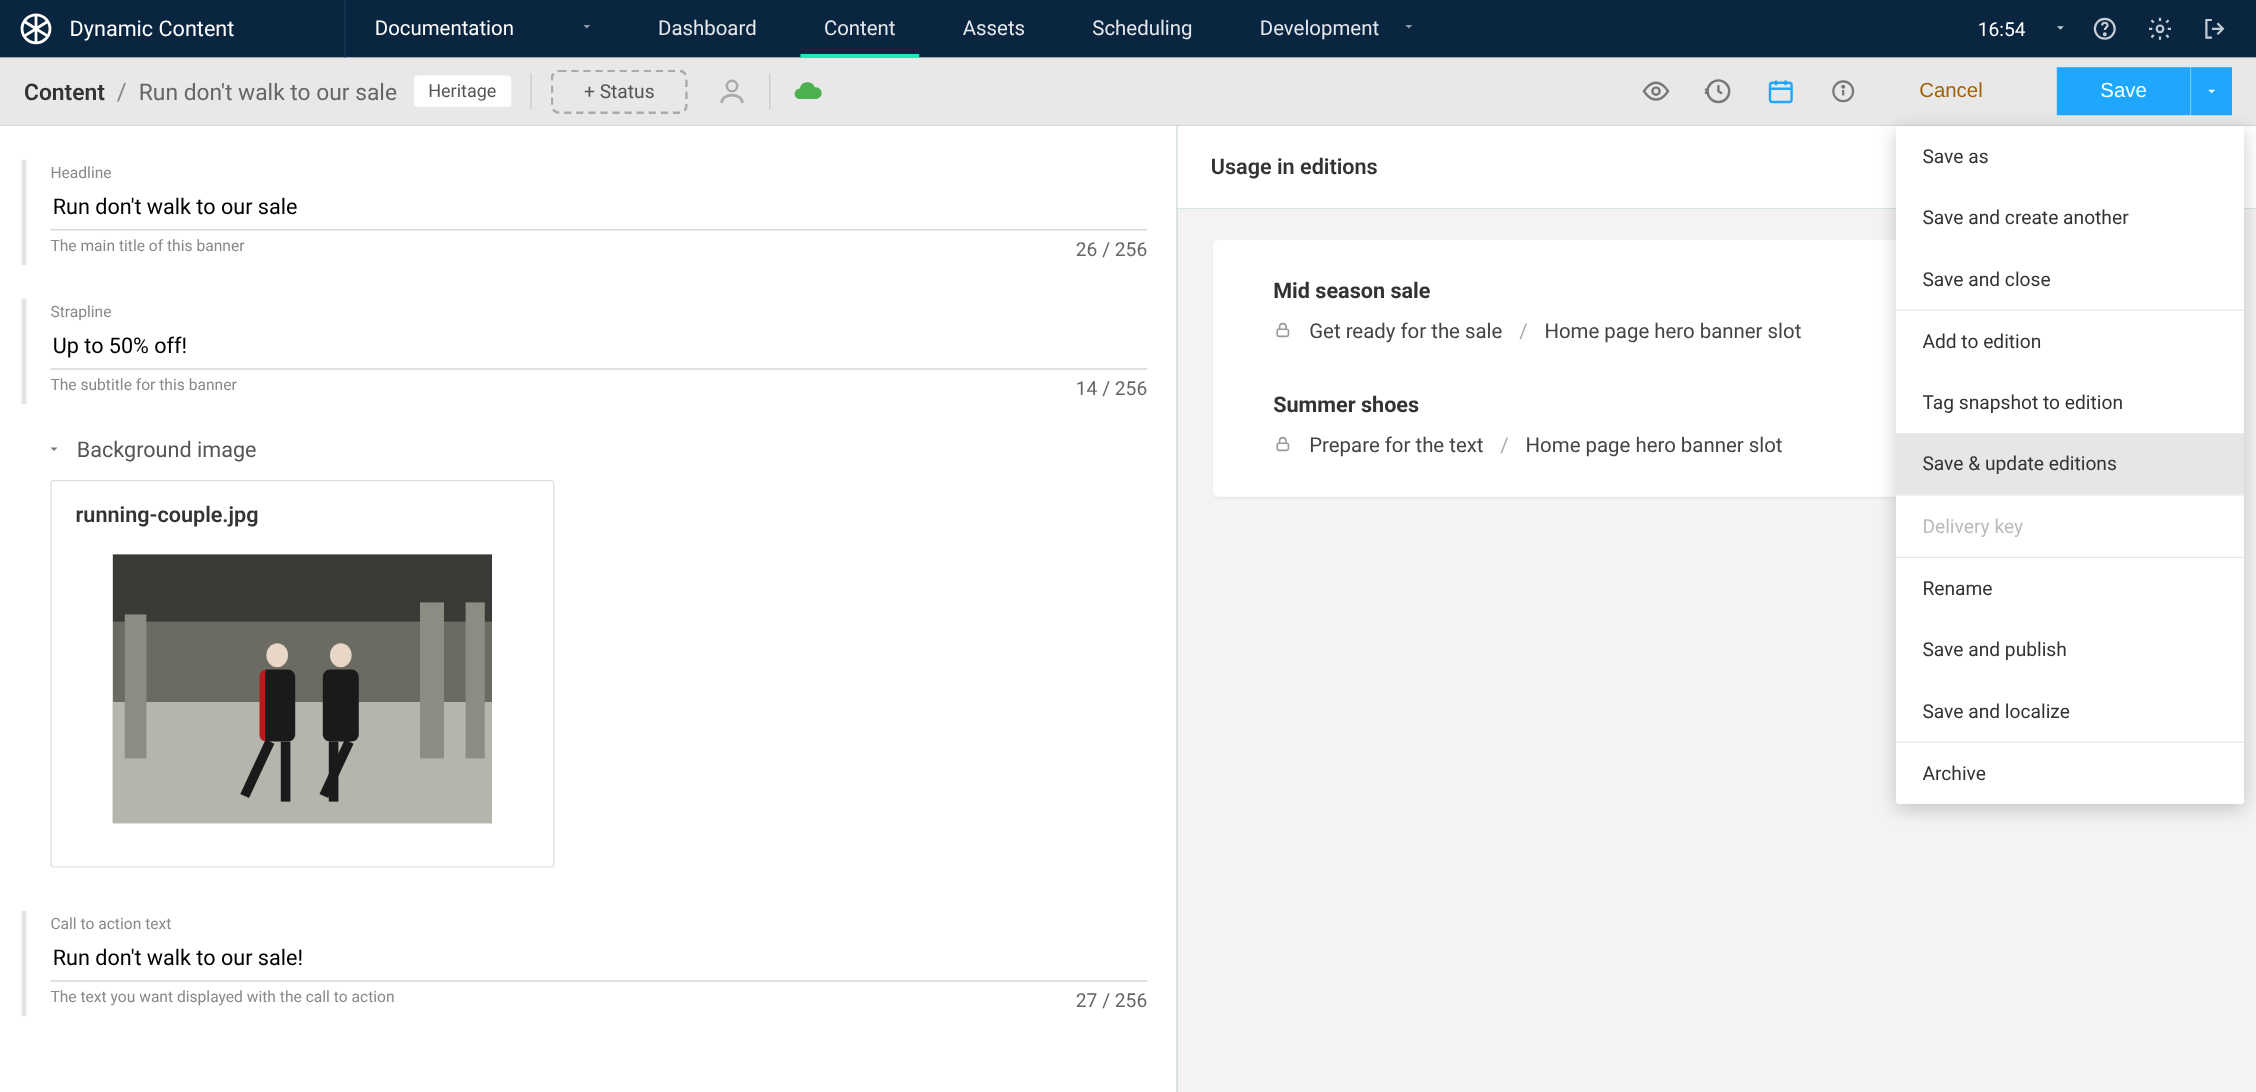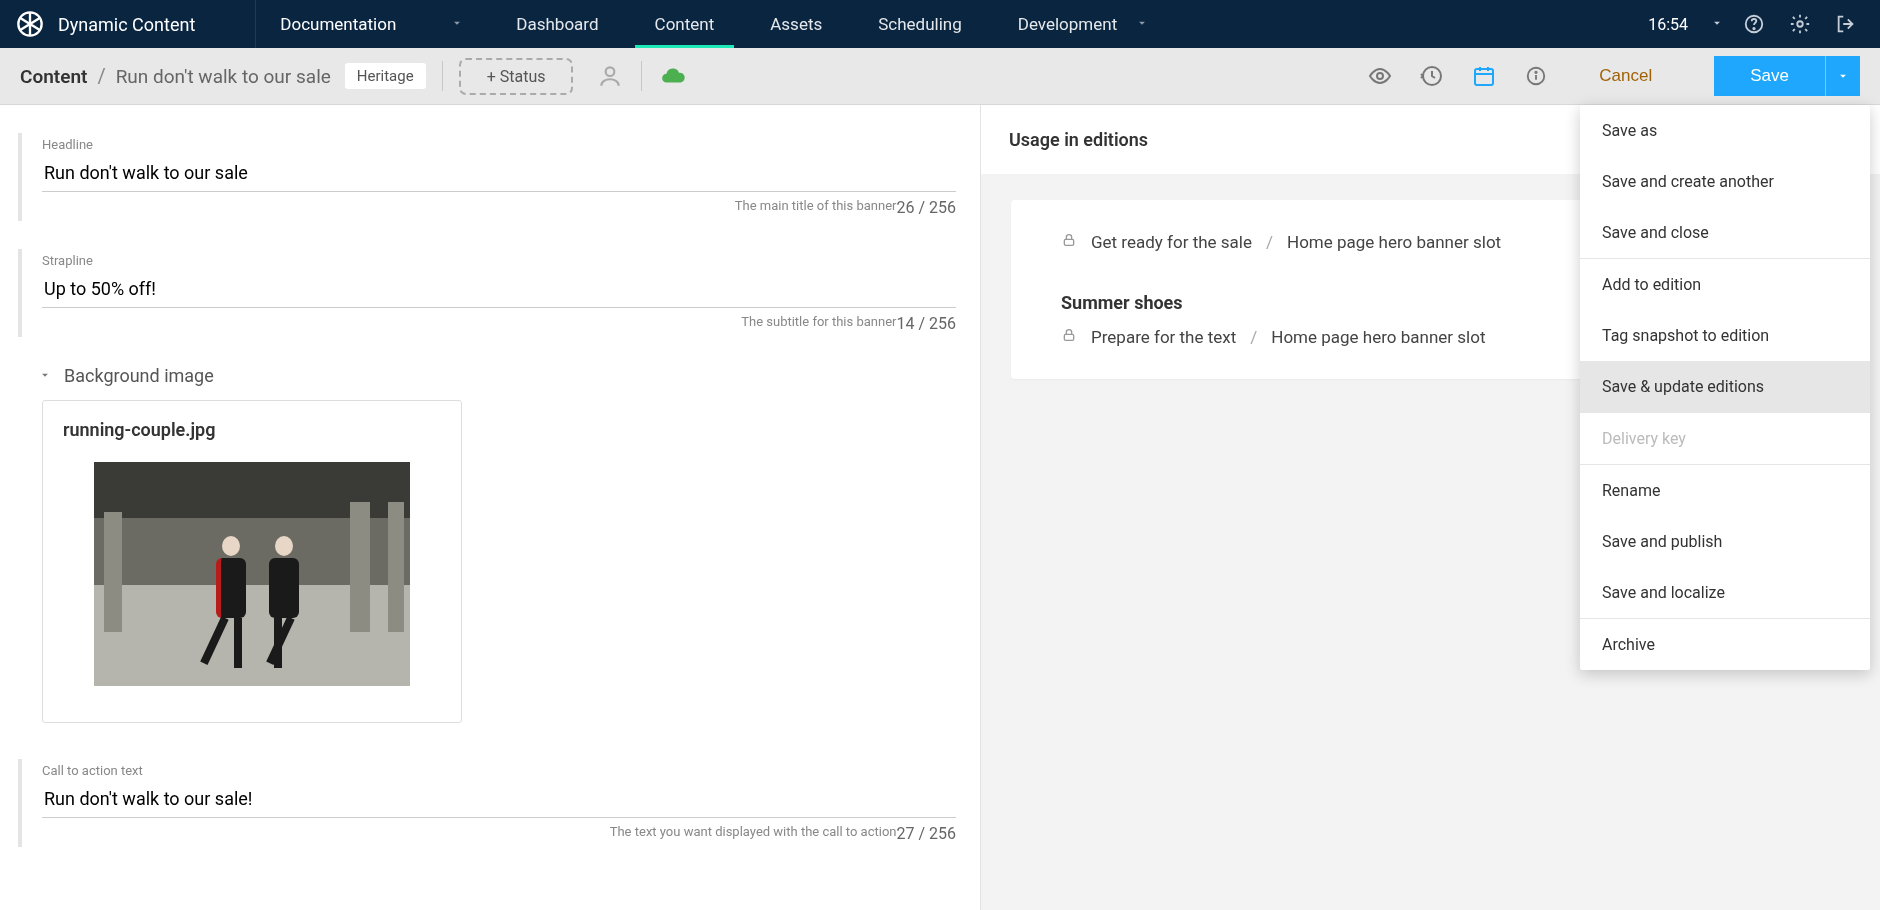--- a/index.html
+++ b/index.html
@@ -26,21 +26,21 @@
   height: 32px;
   margin: 0 12px 0 14px;
   display: flex;
   align-items: center;
   justify-content: center;
 }
 .logo svg { width: 28px; height: 28px; }
 .brand {
   font-size: 18px;
   font-weight: 400;
-  padding-right: 60px;
+  padding-right: 92px;
   border-right: 1px solid #1f3a5a;
   height: 48px;
   display: flex;
   align-items: center;
 }
 .nav-dropdown {
   display: flex;
   align-items: center;
   height: 48px;
   padding: 0 24px;
@@ -246,21 +246,21 @@
   font-size: 18px;
   border: none;
   border-bottom: 1px solid #ccc;
   width: 100%;
   padding: 6px 2px 8px;
   outline: none;
   font-family: inherit;
 }
 .field-meta {
   display: flex;
-  justify-content: flex-end;
+  justify-content: space-between;
   margin-top: 6px;
 }
 .field-help {
   font-size: 13px;
   color: #888;
 }
 .field-count {
   font-size: 16px;
   color: #666;
 }
@@ -550,20 +550,21 @@
       </div>
     </div>
 
   </div>
 
   <div class="panel-right">
     <div class="right-header">Usage in editions</div>
     <div class="right-body">
       <div class="edition-card">
         <div class="edition-block">
+          <div class="edition-title">Mid season sale</div>
           <div class="edition-path">
             <span class="lock">
               <svg viewBox="0 0 24 24" width="16" height="16" fill="none" stroke="#999" stroke-width="2">
                   <rect x="5" y="11" width="14" height="9" rx="2"></rect>
                   <path d="M8 11V8a4 4 0 018 0v3"></path>
                 </svg>
             </span>
             <span>Get ready for the sale</span>
             <span class="sep">/</span>
             <span>Home page hero banner slot</span>

